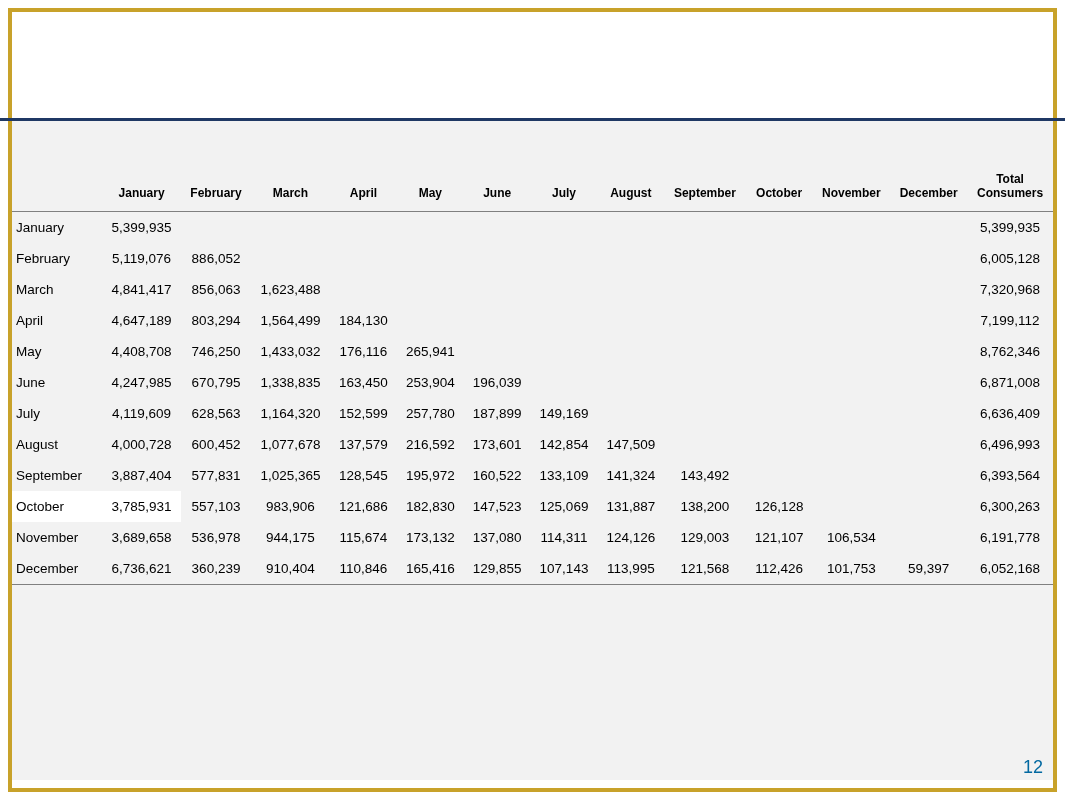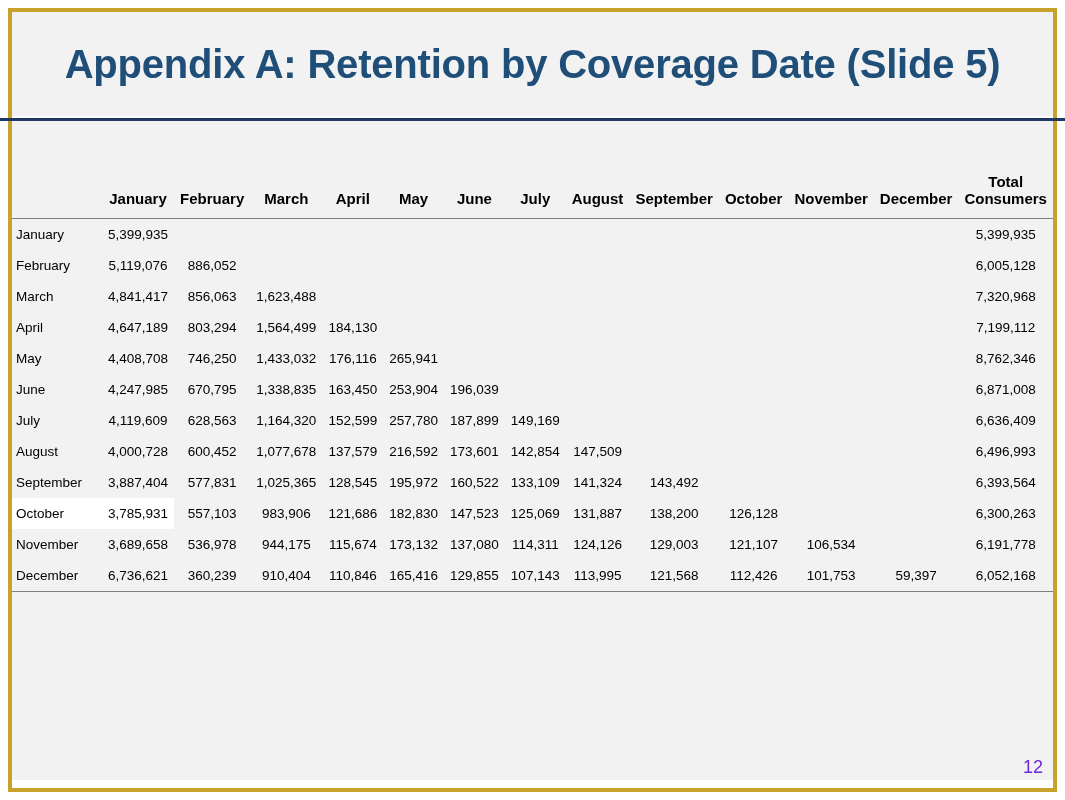--- a/index.html
+++ b/index.html
@@ -67,21 +67,21 @@
     position: absolute;
     left: 0px;
     top: 48px;
     width: 1041px;
     border-collapse: collapse;
     font-size: 13.5px;
     color: #000000;
   }
   table.grid thead th {
     font-weight: bold;
-    font-size: 15px;
+    font-size: 12px;
     padding: 4px 6px 10px 6px;
     vertical-align: bottom;
     text-align: center;
     border-bottom: 1.5px solid #808080;
     line-height: 1.15;
   }
   table.grid thead th.rowhead-col {
     text-align: left;
     width: 78px;
   }
@@ -105,42 +105,39 @@
     left: 18px;
     top: 575px;
     font-size: 12.5px;
     color: #000000;
   }
   .page-number {
     position: absolute;
     right: 22px;
     bottom: 22px;
     font-size: 18px;
-    color: #6d28d9;
+    color: #0369a1;
   }
   
   .logo {
     position: absolute;
     left: 6px;
     bottom: 8px;
     width: 200px;
     height: 66px;
   }
   .logo svg { display: block; }
 </style>
 </head>
 <body>
 
 <div class="slide">
 
   <div class="frame"></div>
 
-  <div class="title-band">
-    <div class="title-text">Appendix A: Retention by Coverage Date (Slide 5)</div>
-  </div>
   <div class="title-rule"></div>
 
   <div class="body-area">
 
     <table class="grid">
       <thead>
         <tr>
           <th class="rowhead-col"></th>
           <th>January</th>
           <th>February</th>

